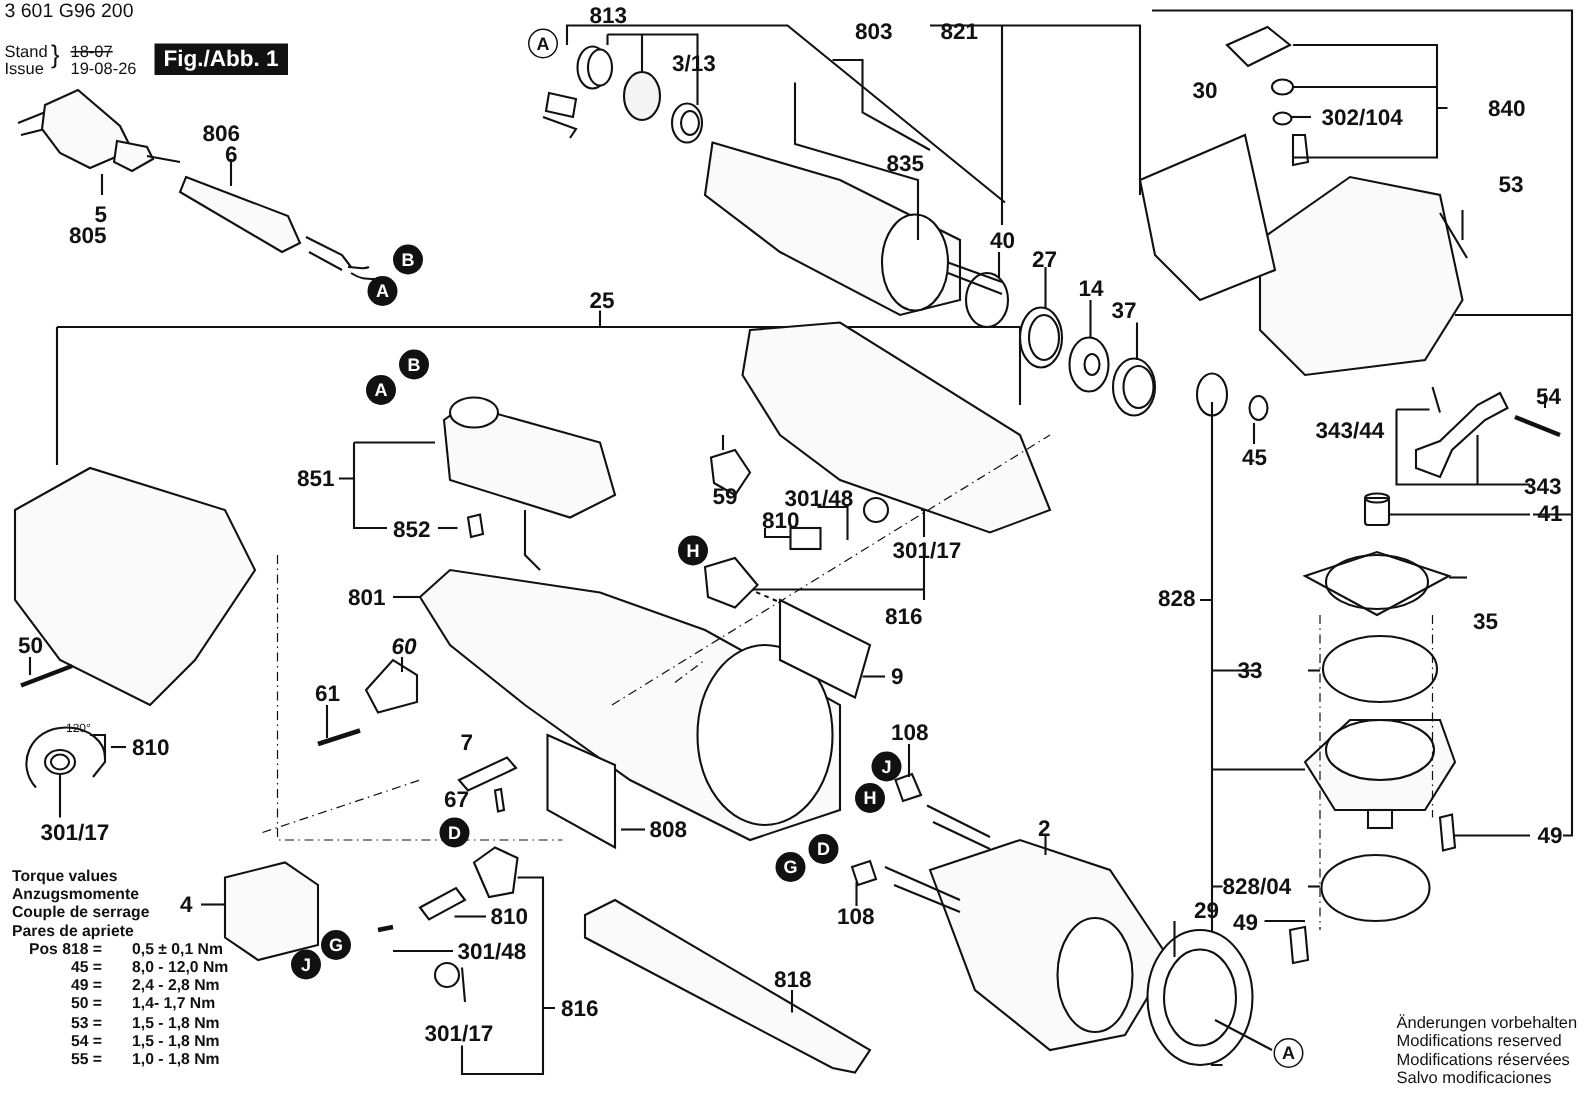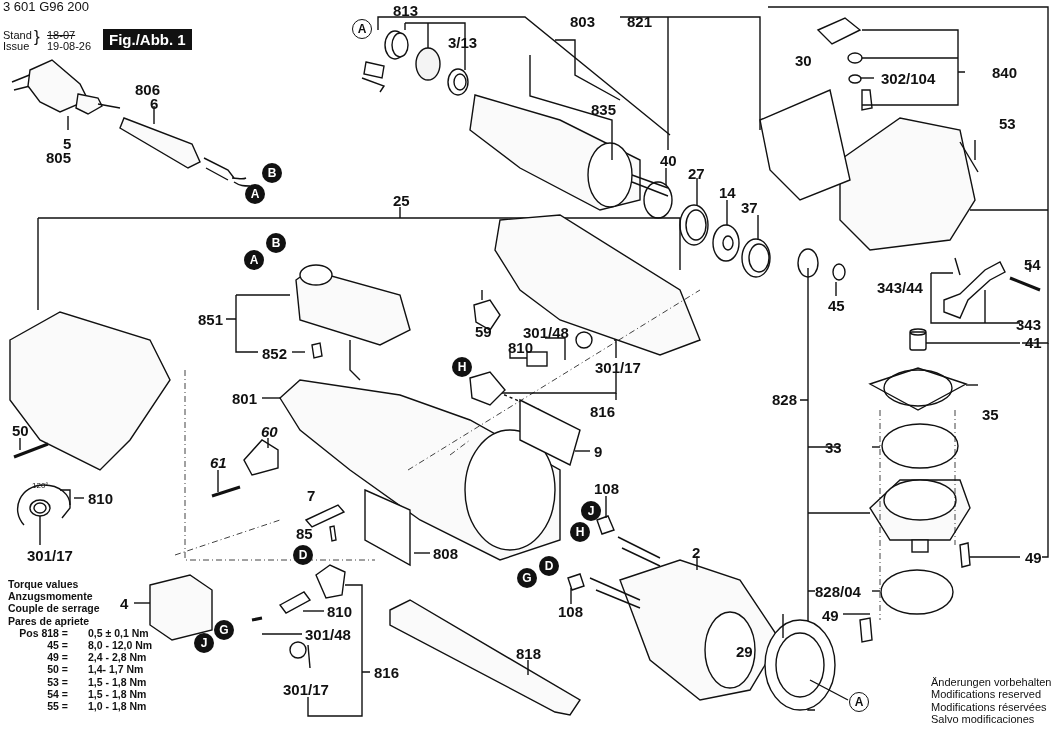--- a/index.html
+++ b/index.html
@@ -315,39 +315,39 @@
 <div class="lbl" style="left:1016px;top:317px;">343</div>
 <div class="lbl" style="left:1025px;top:335px;">41</div>
 <div class="lbl" style="left:982px;top:378px;margin-top:29px;">35</div>
 <div class="lbl" style="left:772px;top:392px;">828</div>
 <div class="lbl" style="left:825px;top:440px;">33</div>
 <div class="lbl" style="left:1025px;top:550px;">49</div>
 <div class="lbl" style="left:815px;top:584px;">828/04</div>
 <div class="lbl" style="left:822px;top:608px;">49</div>
 <div class="lbl" style="left:232px;top:391px;">801</div>
 <div class="lbl" style="left:261px;top:424px;font-style:italic;">60</div>
-<div class="lbl" style="left:210px;top:455px;font-style:italic;">61</div>
+<div class="lbl" style="left:210px;top:455px;">61</div>
 <div class="lbl" style="left:12px;top:423px;">50</div>
 <div class="lbl" style="left:307px;top:488px;">7</div>
-<div class="lbl" style="left:296px;top:526px;">85</div>
+<div class="lbl" style="left:296px;top:526px;">67</div>
 <div class="lbl" style="left:594px;top:444px;">9</div>
 <div class="lbl" style="left:594px;top:481px;">108</div>
 <div class="lbl" style="left:558px;top:604px;">108</div>
 <div class="lbl" style="left:692px;top:545px;">2</div>
 <div class="lbl" style="left:433px;top:546px;">808</div>
 <div class="lbl" style="left:120px;top:596px;">4</div>
 <div class="lbl" style="left:88px;top:491px;">810</div>
 <div class="lbl" style="left:27px;top:548px;">301/17</div>
 <div class="lbl" style="left:327px;top:604px;">810</div>
 <div class="lbl" style="left:305px;top:627px;">301/48</div>
 <div class="lbl" style="left:283px;top:682px;">301/17</div>
 <div class="lbl" style="left:374px;top:665px;">816</div>
 <div class="lbl" style="left:516px;top:646px;">818</div>
-<div class="lbl" style="left:736px;top:600px;margin-top:44px;">29</div>
-<div class="hdr" style="left:32px;top:481px;font-size:8px;">120°</div>
+<div class="lbl" style="left:796px;top:600px;">29</div>
+<div class="hdr" style="left:44px;top:481px;font-size:8px;">120°</div>
 
 <div class="badge light" style="left:352px;top:19px;">A</div>
 <div class="badge dark" style="left:262px;top:163px;">B</div>
 <div class="badge dark" style="left:245px;top:184px;">A</div>
 <div class="badge dark" style="left:266px;top:233px;">B</div>
 <div class="badge dark" style="left:244px;top:250px;">A</div>
 <div class="badge dark" style="left:452px;top:357px;">H</div>
 <div class="badge dark" style="left:581px;top:501px;">J</div>
 <div class="badge dark" style="left:570px;top:522px;">H</div>
 <div class="badge dark" style="left:539px;top:556px;">D</div>

